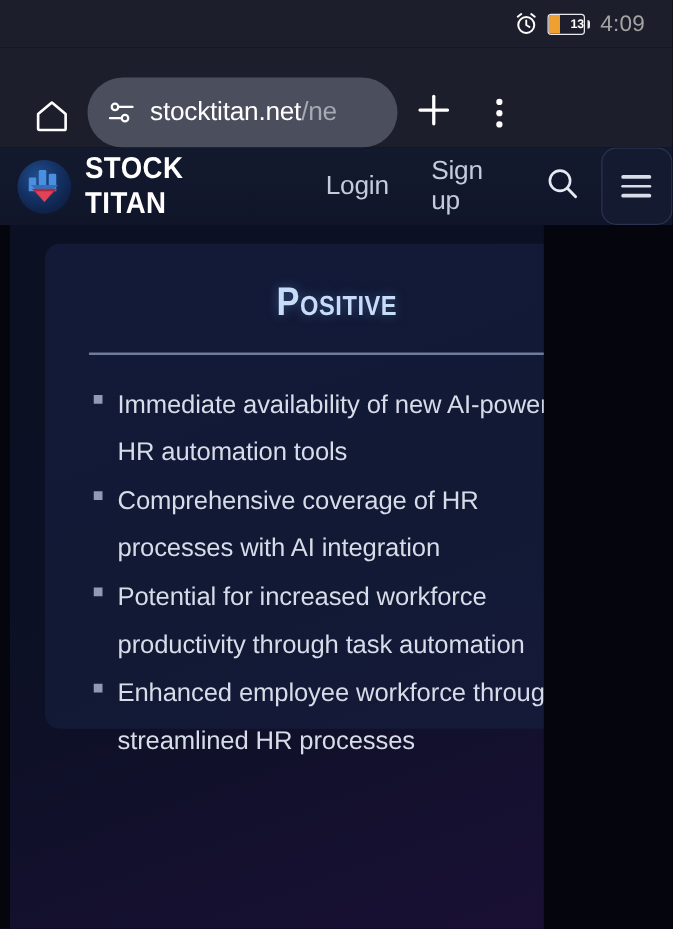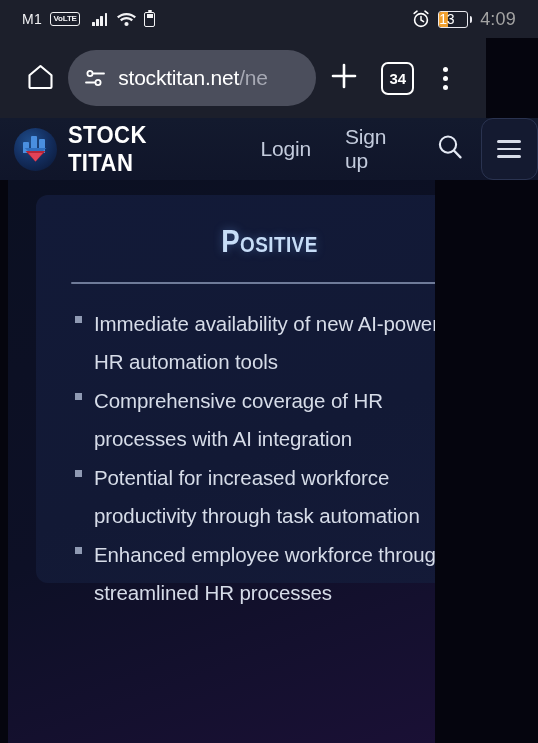--- a/index.html
+++ b/index.html
@@ -53,33 +53,33 @@
     position:relative;
     width:30px; height:17px;
     border:1.8px solid #e9e9ef; border-radius:3px;
     display:flex; align-items:center; overflow:hidden;
   }
   .battery-fill{
     position:absolute; left:0; top:0; bottom:0; width:9px; background:#f0a030;
   }
   .battery-num{
     position:relative; z-index:2;
-    width:100%; text-align:left;
-    font-size:14px; font-weight:normal; color:#ffffff;
+    width:100%; text-align:right;
+    font-size:10px; font-weight:bold; color:#ffffff;
     letter-spacing:-0.2px;
   }
   .battery-cap{
     width:2.5px; height:7px; background:#e9e9ef; border-radius:0 2px 2px 0; margin-left:1.5px;
   }
 
   
   #browser-bar{
-    position:absolute; left:0; top:38px; width:486px; height:80px;
+    position:absolute; left:0; top:38px; width:538px; height:80px;
     background:#1c1f2b;
-    display:flex; align-items:center;
+    display:flex; align-items:flex-end;
     padding:0 18px;
   }
   .home-btn{ width:46px; height:46px; display:flex; align-items:center; justify-content:center; }
   .omnibox{
     margin-left:6px;
     flex:0 0 248px; height:56px;
     background:#4b4e5c;
     border-radius:28px;
     display:flex; align-items:center;
     padding:0 16px;
@@ -232,38 +232,20 @@
   }
   #positive-list li{ color:#d6dce8; }
   #positive-list li:before{ background:#8f9ab3; }
   #negative-list li{ color:#e6e4ea; }
   #negative-list li:before{ background:#ef6f8e; }
 </style>
 </head>
 <body>
 
 <div id="status-bar">
-  <div class="sb-left">
-    <span class="carrier">M1</span>
-    <span class="volte">VoLTE</span>
-    <span class="sig">
-        <i></i>
-        <i></i>
-        <i></i>
-        <i></i>
-      </span>
-    <span style="display:flex;align-items:center;margin-left:2px;">
-      <svg width="19" height="15" viewBox="0 0 19 15">
-        <path d="M9.5 3.2c3.1 0 5.9 1.2 8 3.1l1.5-1.7C16.5 2.3 13.2.9 9.5.9S2.5 2.3 0 4.6l1.5 1.7c2.1-1.9 4.9-3.1 8-3.1z" fill="#f2f2f4"></path>
-        <path d="M9.5 7.3c1.9 0 3.7.8 5 2l1.5-1.7c-1.7-1.6-4-2.6-6.5-2.6S4.7 6 3 7.6l1.5 1.7c1.3-1.2 3.1-2 5-2z" fill="#f2f2f4"></path>
-        <circle cx="9.5" cy="12" r="2.1" fill="#f2f2f4"></circle>
-      </svg>
-    </span>
-    <span class="batt-top"></span>
-  </div>
   <div class="sb-right">
     <span style="display:flex;align-items:center;">
       <svg width="18" height="18" viewBox="0 0 18 18">
         <circle cx="9" cy="10" r="6.4" fill="none" stroke="#ffffff" stroke-width="1.6"></circle>
         <path d="M9 6.4V10l2.6 1.6" fill="none" stroke="#ffffff" stroke-width="1.5" stroke-linecap="round"></path>
         <path d="M2.2 3.4 5 1.2M15.8 3.4 13 1.2" stroke="#ffffff" stroke-width="1.6" stroke-linecap="round"></path>
       </svg>
     </span>
     <span class="battery-pill">
       <span class="battery-body">
@@ -299,23 +281,20 @@
 
   <div class="newtab-btn">
     <span>
       <svg width="30" height="30" viewBox="0 0 30 30">
         <line x1="15" y1="4" x2="15" y2="26" stroke="#ffffff" stroke-width="2.6" stroke-linecap="round"></line>
         <line x1="4" y1="15" x2="26" y2="15" stroke="#ffffff" stroke-width="2.6" stroke-linecap="round"></line>
       </svg>
     </span>
   </div>
 
-  <div class="tabs-btn">
-    <span class="tabcount">34</span>
-  </div>
 
   <div class="menu-btn">
     <span></span>
     <span></span>
     <span></span>
   </div>
 </div>
 
 <div id="site-header">
   <div class="logo-mark">

